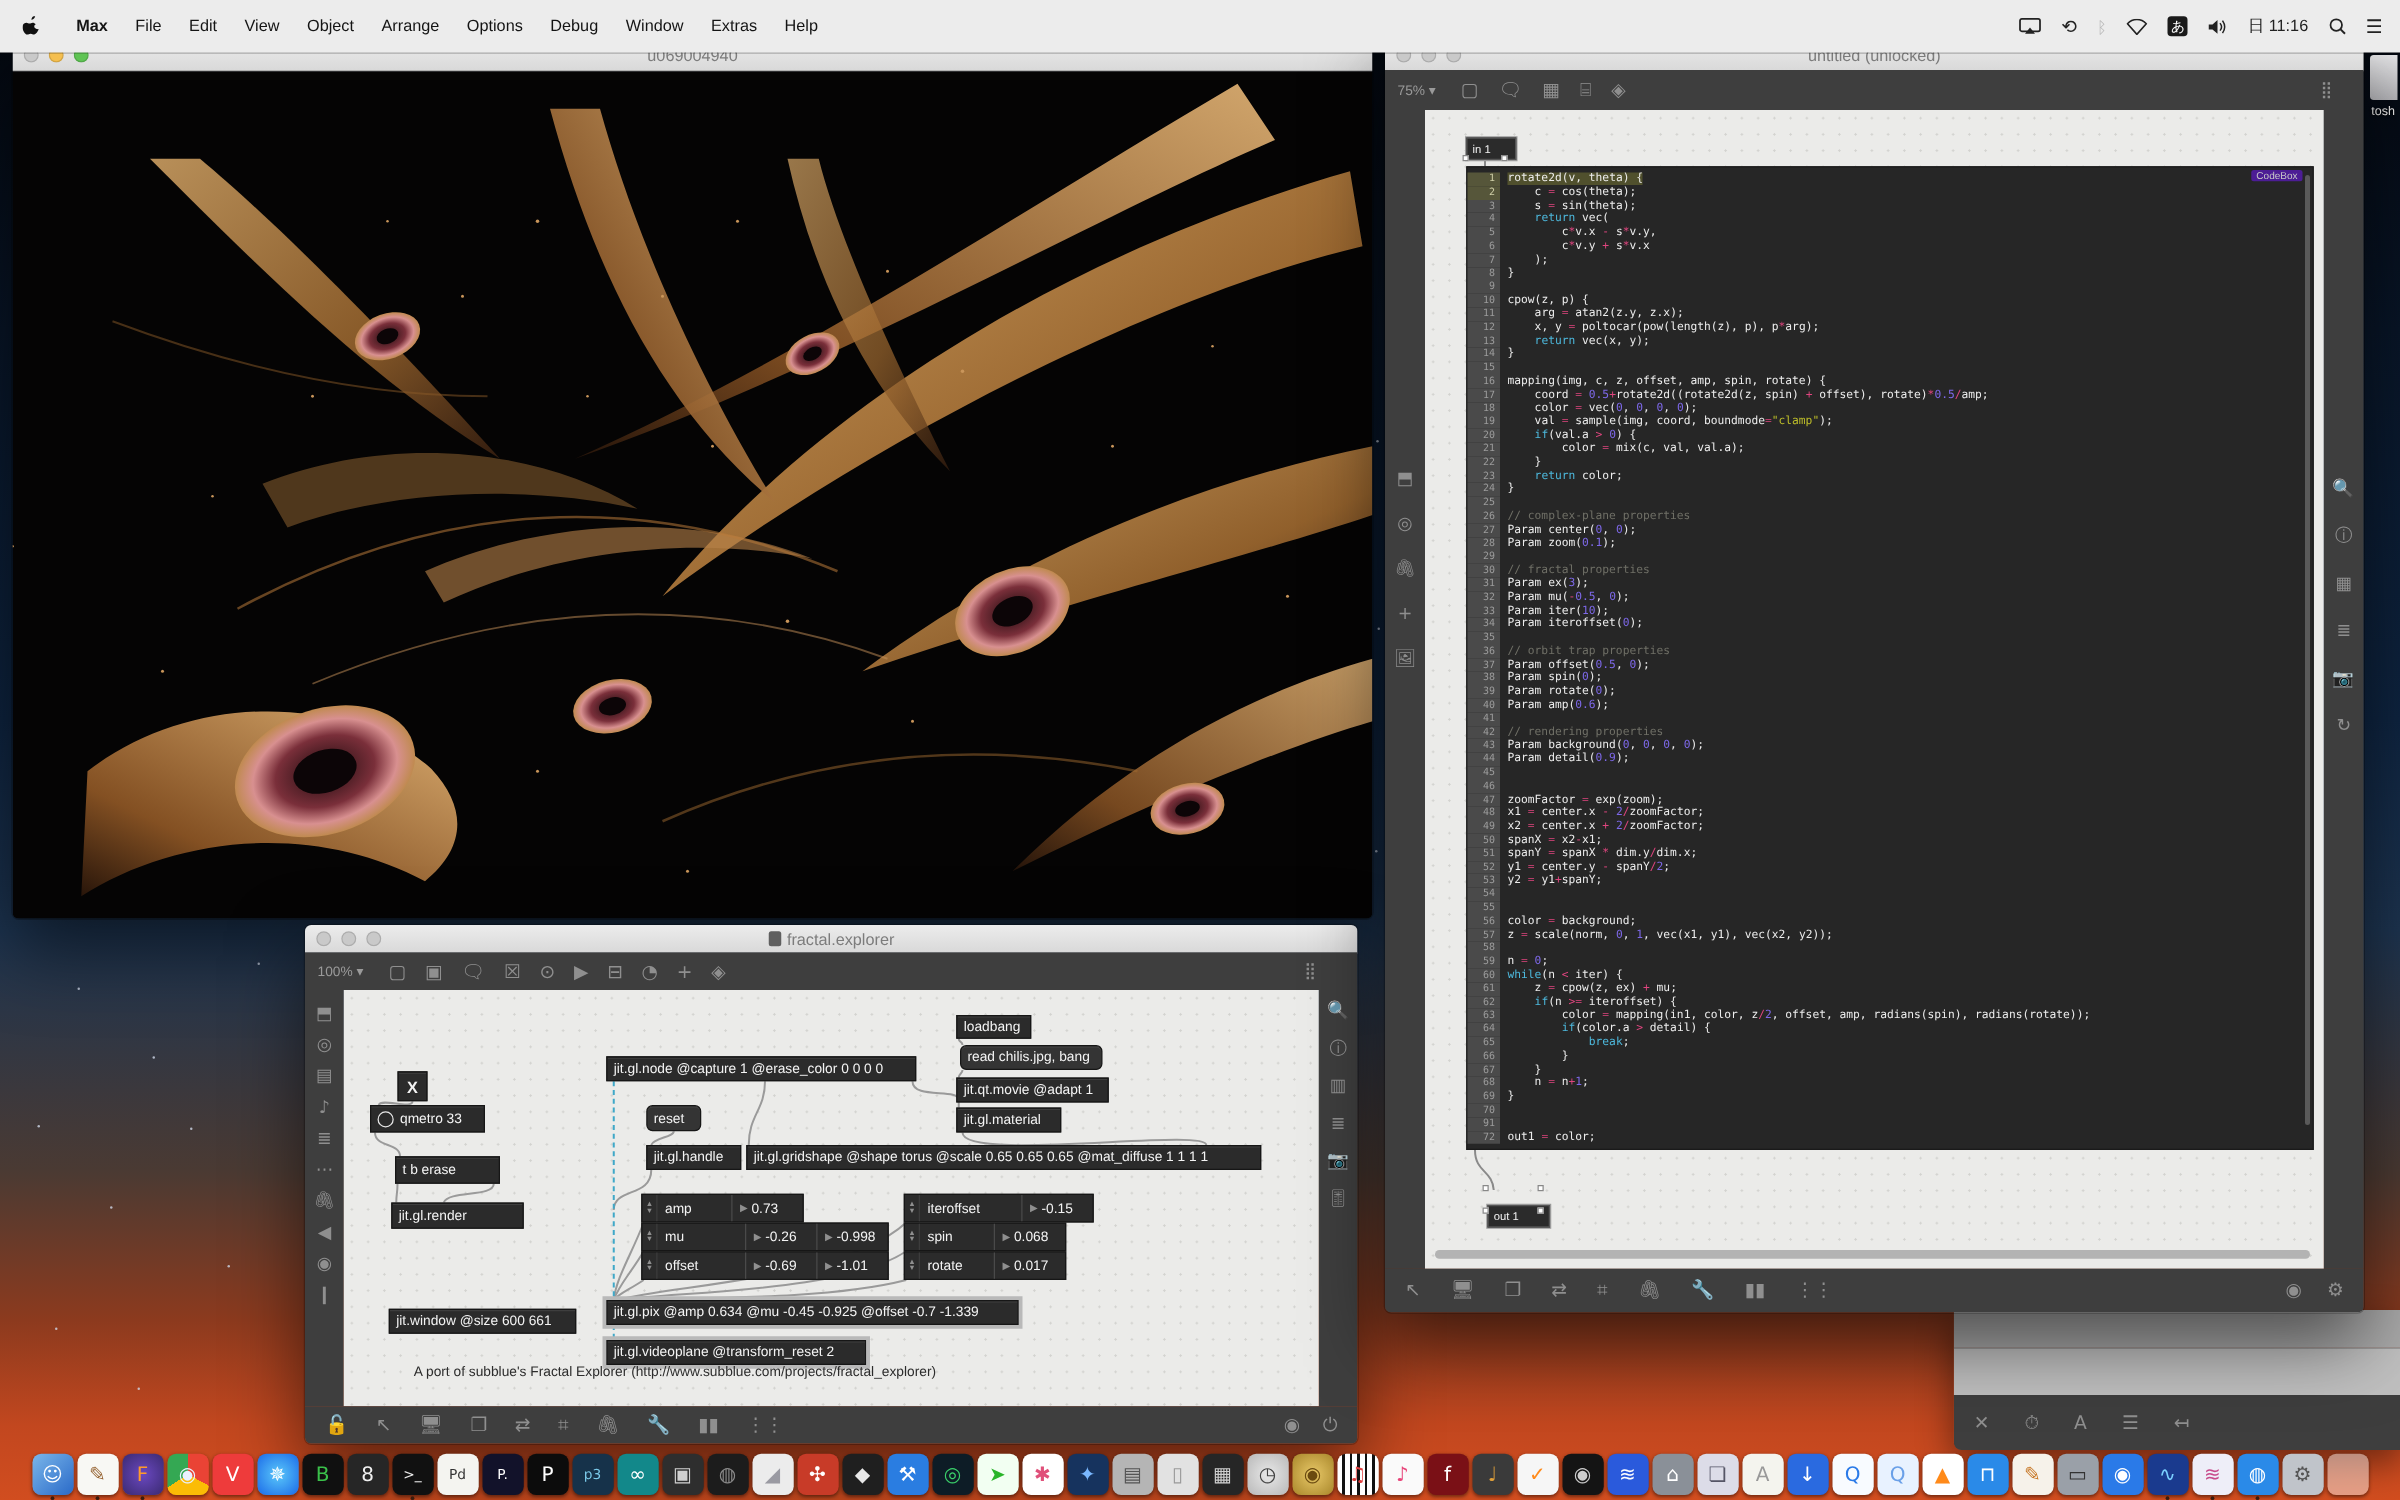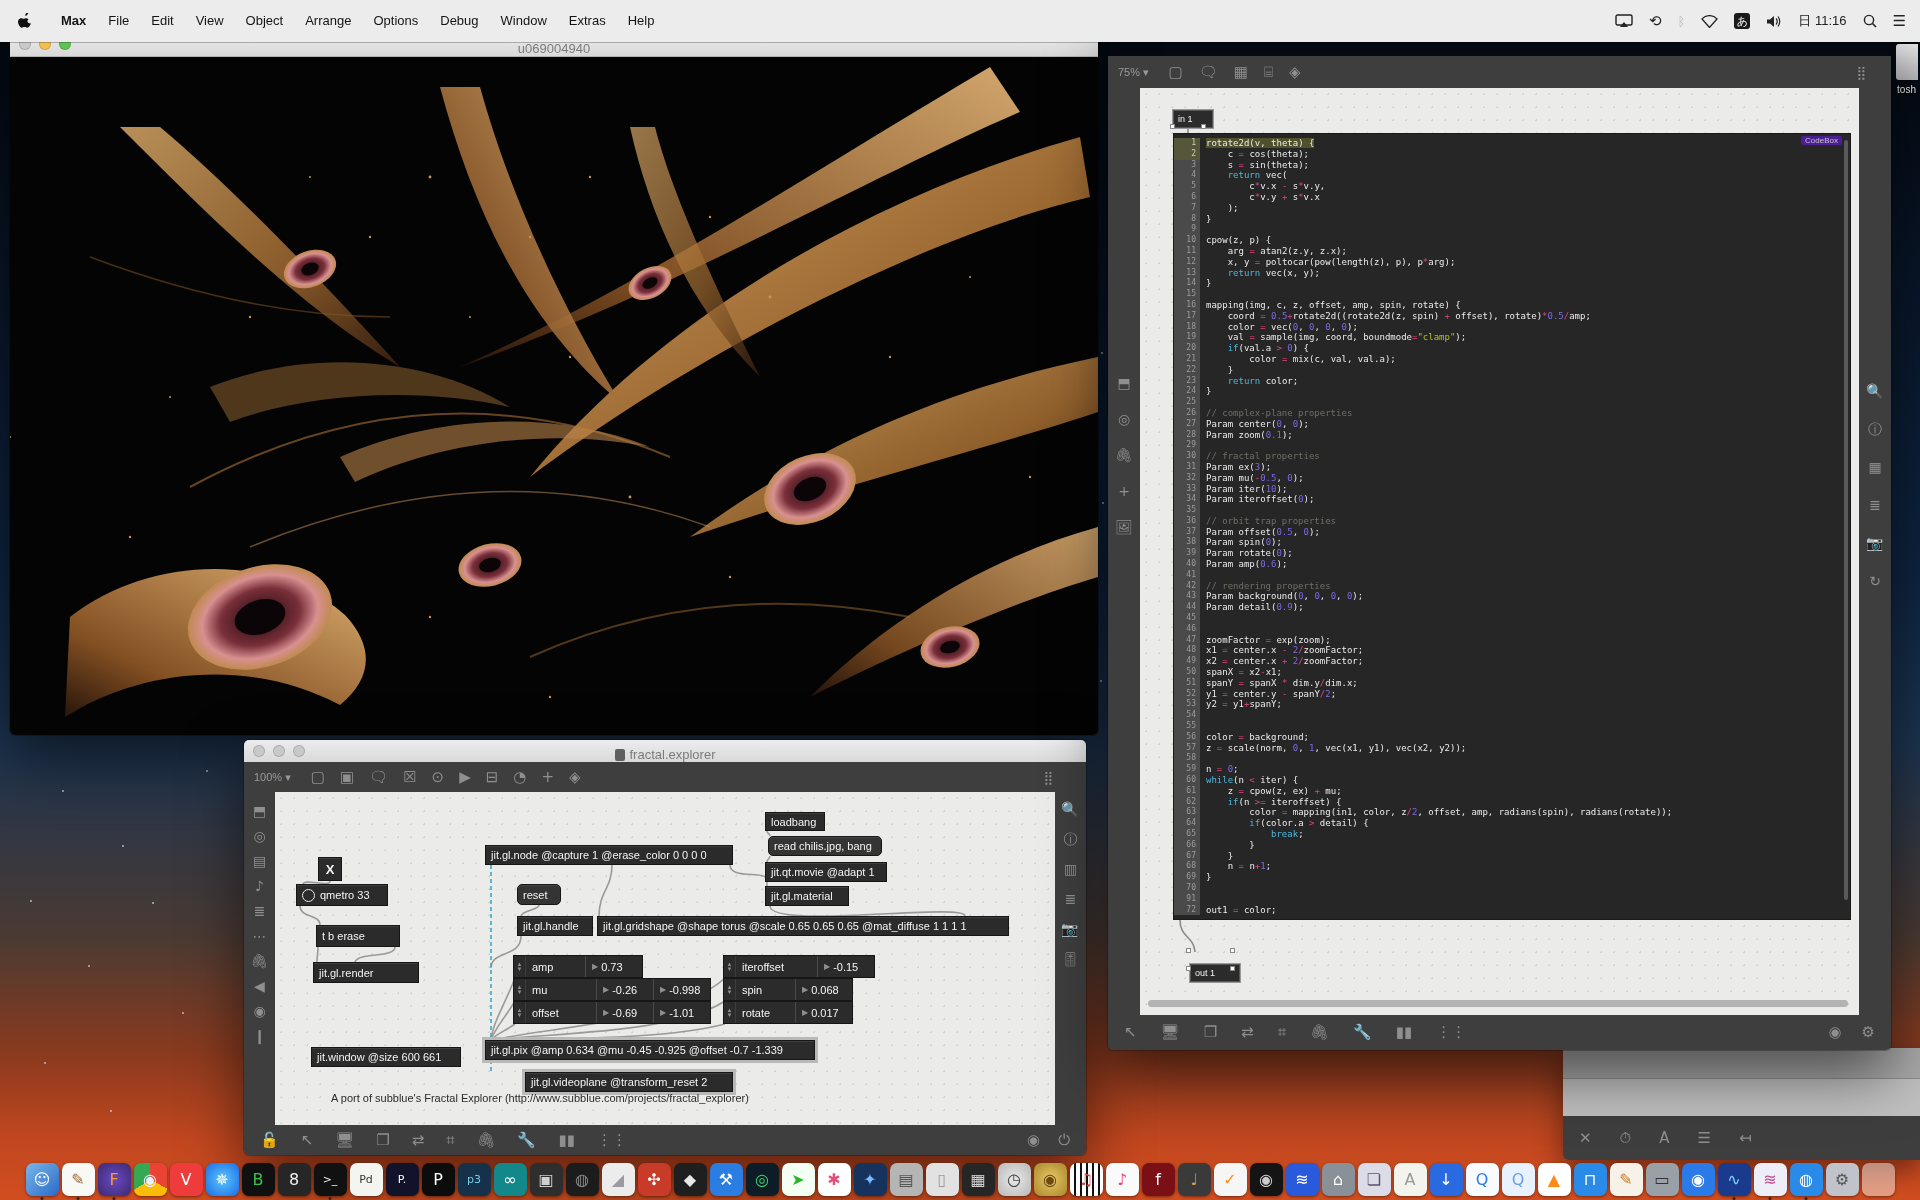--- a/index.html
+++ b/index.html
@@ -16,21 +16,21 @@
   .menu-item.app{font-weight:bold;}
   #menu-status{margin-left:auto;display:flex;align-items:center;gap:16px;padding-right:14px;color:#222;}
   .st-icon{display:flex;align-items:center;font-size:13px;}
   .ime-badge{width:16px;height:16px;background:#1a1a1a;color:#fff;font-size:11px;border-radius:3px;
     display:flex;align-items:center;justify-content:center;}
   .bt{color:#b8b8b8;}
 
   
   .window{position:absolute;border-radius:5px;box-shadow:0 24px 60px rgba(0,0,0,.55),0 0 0 1px rgba(0,0,0,.25);overflow:hidden;}
   .titlebar{height:24px;background:linear-gradient(#ececec,#d9d9d9);border-bottom:1px solid #b2b2b2;
-    display:flex;align-items:flex-end;justify-content:center;position:relative;}
+    display:flex;align-items:center;justify-content:center;position:relative;}
   .lights{position:absolute;left:9px;top:6px;display:flex;gap:8px;}
   .light{width:12px;height:12px;border-radius:50%;border:1px solid rgba(0,0,0,.14);box-sizing:border-box;}
   .l-grey{background:#c9c9c9;} .l-yellow{background:#f5bf4f;} .l-green{background:#5fc454;}
   .title{font-size:13px;color:#7c7c7c;display:flex;align-items:center;gap:5px;}
   .title .doc-ic{width:10px;height:12px;background:#5f5f5f;border-radius:2px;display:inline-block;}
 
   .maxbar{position:absolute;left:0;right:0;background:#3e3e3e;display:flex;align-items:center;gap:14px;
     color:#9a9a9a;padding:0 10px;box-sizing:border-box;}
   .zoom-lbl{font-size:11px;color:#9a9a9a;margin-right:6px;white-space:nowrap;}
   .tb-icon{font-size:15px;line-height:1;color:#8f8f8f;font-family:"DejaVu Sans",sans-serif;}
@@ -395,21 +395,21 @@
             <span class="step">▲<br>▼</span>
             <span class="albl">rotate</span>
             <span class="aval">
               <span class="tri">▶</span>
               <span>0.017</span>
             </span>
           </div>
           <div class="obj object sel" style="left: 210px; top: 248px; width: 330px; height: 20px;">
             <span>jit.gl.pix @amp 0.634 @mu -0.45 -0.925 @offset -0.7 -1.339</span>
           </div>
-          <div class="obj object sel" style="left: 210px; top: 280px; width: 208px; height: 20px; margin-left: 40px;">
+          <div class="obj object sel" style="left: 210px; top: 280px; width: 208px; height: 20px;">
             <span>jit.gl.videoplane @transform_reset 2</span>
           </div>
           <div class="obj comment" style="left: 51px; top: 298px; width: 480px; height: 16px;">
             <span>A port of subblue's Fractal Explorer (http://www.subblue.com/projects/fractal_explorer)</span>
           </div>
         </div>
     </div>
 
     <div class="bbar" style="bottom:0;height:30px;">
       <span style="display:flex;gap:22px;align-items:center">
@@ -426,20 +426,28 @@
         </span>
       <span class="spacer"></span>
       <span style="display:flex;gap:18px;align-items:center">
           <span class="tb-icon">◉</span>
           <span class="tb-icon">⏻</span>
         </span>
     </div>
   </div>
 
   <div class="window" id="win-code" style="left:1108px;top:32px;width:783px;height:1018px;">
+    <div class="titlebar">
+      <div class="lights">
+        <span class="light l-grey"></span>
+        <span class="light l-grey"></span>
+        <span class="light l-grey"></span>
+      </div>
+      <span class="title">untitled (unlocked)</span>
+    </div>
     <div class="maxbar" style="top:24px;height:32px;">
       <span class="zoom-lbl"><span>75%</span> ▾</span>
       <span style="display:flex;gap:16px;align-items:center">
           <span class="tb-icon">▢</span>
           <span class="tb-icon">🗨</span>
           <span class="tb-icon">▦</span>
           <span class="tb-icon">⌸</span>
           <span class="tb-icon">◈</span>
         </span>
       <span class="tb-icon grid-ic" style="margin-right:14px">⣿</span>

